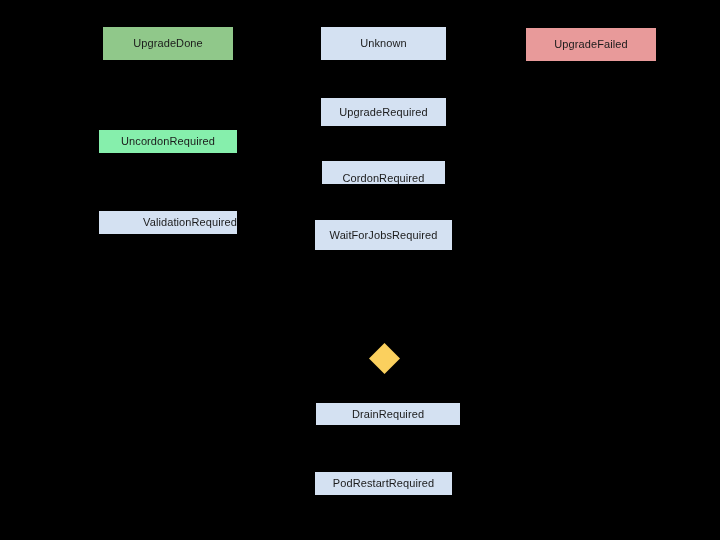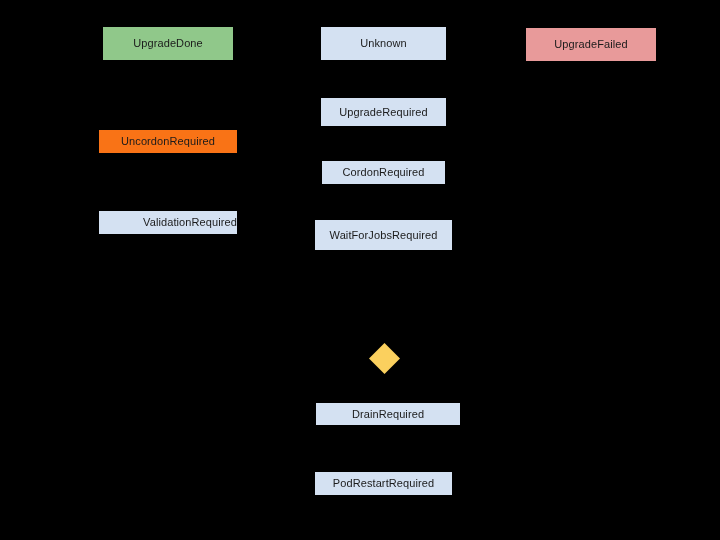--- a/index.html
+++ b/index.html
@@ -66,25 +66,25 @@
   </div>
 
   <div class="node" style="left: 321px; top: 98px; width: 125px; height: 28px; background: rgb(212, 225, 242); color: rgb(27, 27, 27);">
     <span class="node-label">UpgradeRequired</span>
   </div>
 
   <div class="node" style="left: 526px; top: 28px; width: 130px; height: 33px; background: rgb(232, 154, 154); color: rgb(27, 27, 27);">
     <span class="node-label">UpgradeFailed</span>
   </div>
 
-  <div class="node" style="left: 99px; top: 130px; width: 138px; height: 23px; background: #f97316; color: rgb(27, 27, 27);">
+  <div class="node" style="left: 99px; top: 130px; width: 138px; height: 23px; background: #86efac; color: rgb(27, 27, 27);">
     <span class="node-label">UncordonRequired</span>
   </div>
 
-  <div class="node" style="left: 322px; top: 161px; width: 123px; height: 23px; background: rgb(212, 225, 242); color: rgb(27, 27, 27);">
+  <div class="node" style="left: 322px; top: 161px; width: 123px; height: 23px; background: rgb(212, 225, 242); color: rgb(27, 27, 27); align-items: flex-end;">
     <span class="node-label">CordonRequired</span>
   </div>
 
   <div class="node" style="left: 99px; top: 211px; width: 138px; height: 23px; background: rgb(212, 225, 242); color: rgb(27, 27, 27); justify-content: flex-end;">
     <span class="node-label">ValidationRequired</span>
   </div>
 
   <div class="node" style="left: 315px; top: 220px; width: 137px; height: 30px; background: rgb(212, 225, 242); color: rgb(27, 27, 27);">
     <span class="node-label">WaitForJobsRequired</span>
   </div>

